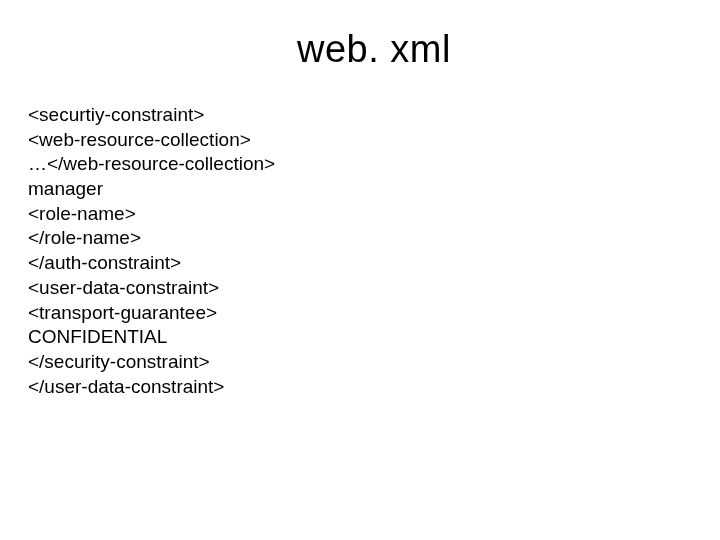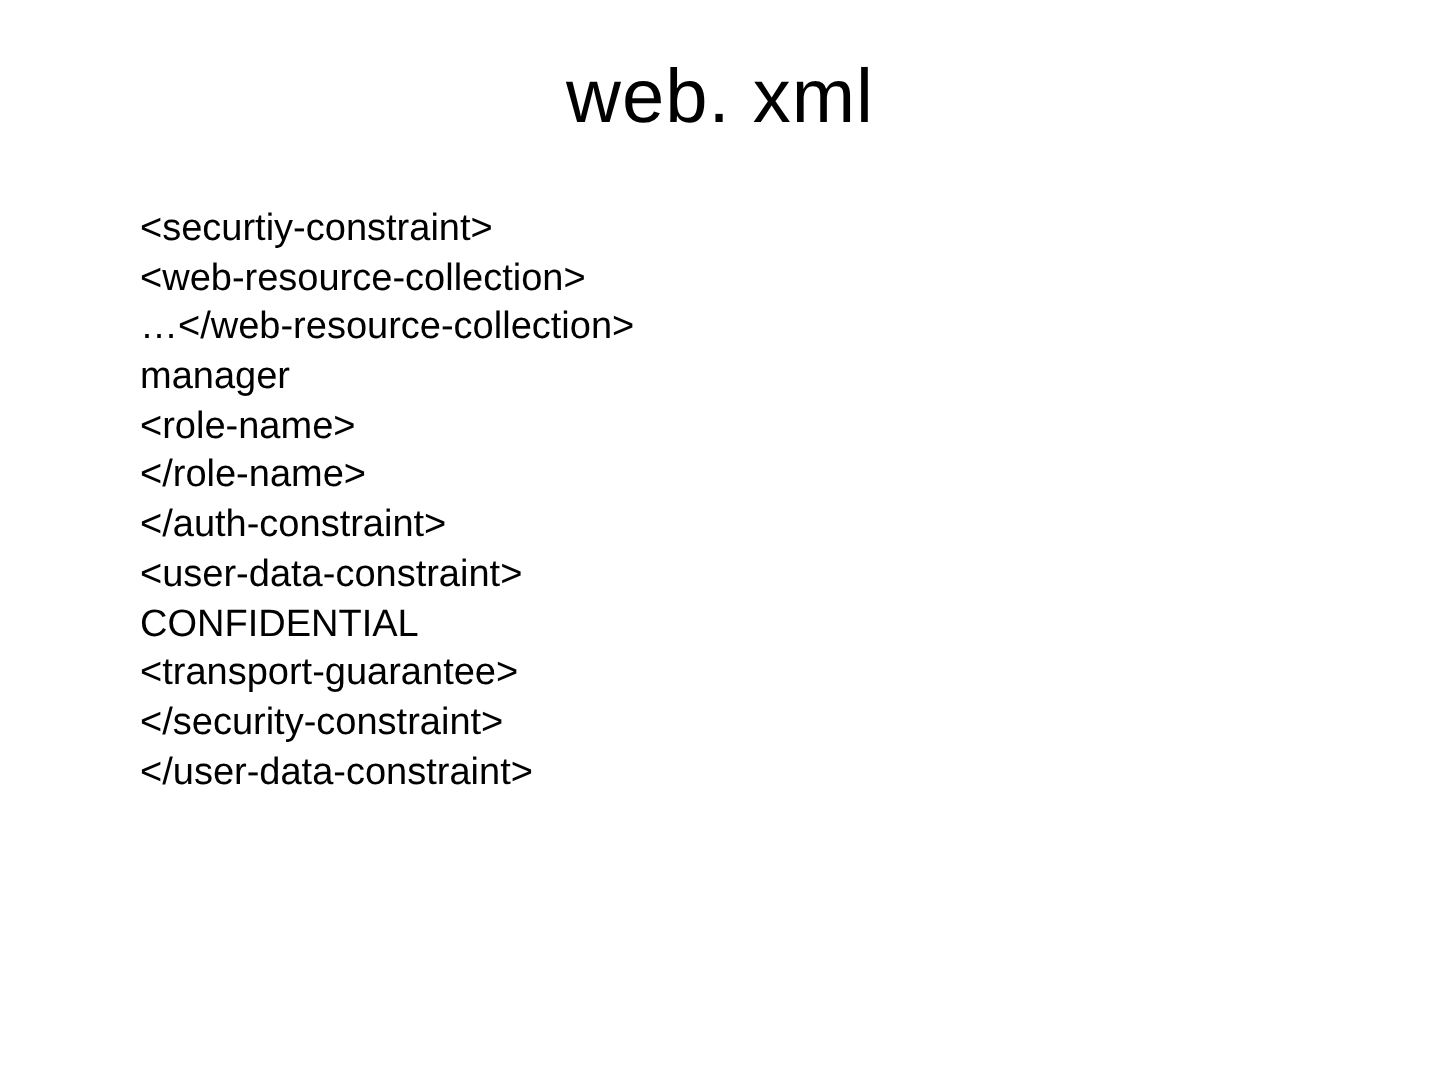--- a/index.html
+++ b/index.html
@@ -10,30 +10,30 @@
       background: #ffffff;
       font-family: Arial, Helvetica, sans-serif;
       color: #000000;
     }
     .slide {
       width: 720px;
       height: 540px;
       position: relative;
       box-sizing: border-box;
       padding-top: 28px;
+      padding-left: 28px;
     }
     .title {
       font-size: 38px;
       font-weight: normal;
       text-align: center;
       margin: 0 0 32px 0;
       letter-spacing: 0.5px;
     }
     .content {
-      margin-left: 70px;
       font-size: 19px;
       line-height: 1.3;
     }
     .content div {
       white-space: pre;
     }
   </style>
 </head>
 <body>
 
@@ -41,18 +41,18 @@
   <h1 class="title">web. xml</h1>
   <div class="content">
     <div>&lt;securtiy-constraint&gt;</div>
     <div>&lt;web-resource-collection&gt;</div>
     <div>…&lt;/web-resource-collection&gt;</div>
     <div>manager</div>
     <div>&lt;role-name&gt;</div>
     <div>&lt;/role-name&gt;</div>
     <div>&lt;/auth-constraint&gt;</div>
     <div>&lt;user-data-constraint&gt;</div>
+    <div>&lt;transport-guarantee&gt;</div>
     <div>CONFIDENTIAL</div>
-    <div>&lt;transport-guarantee&gt;</div>
     <div>&lt;/security-constraint&gt;</div>
     <div>&lt;/user-data-constraint&gt;</div>
   </div>
 </div>
 
 </body></html>

